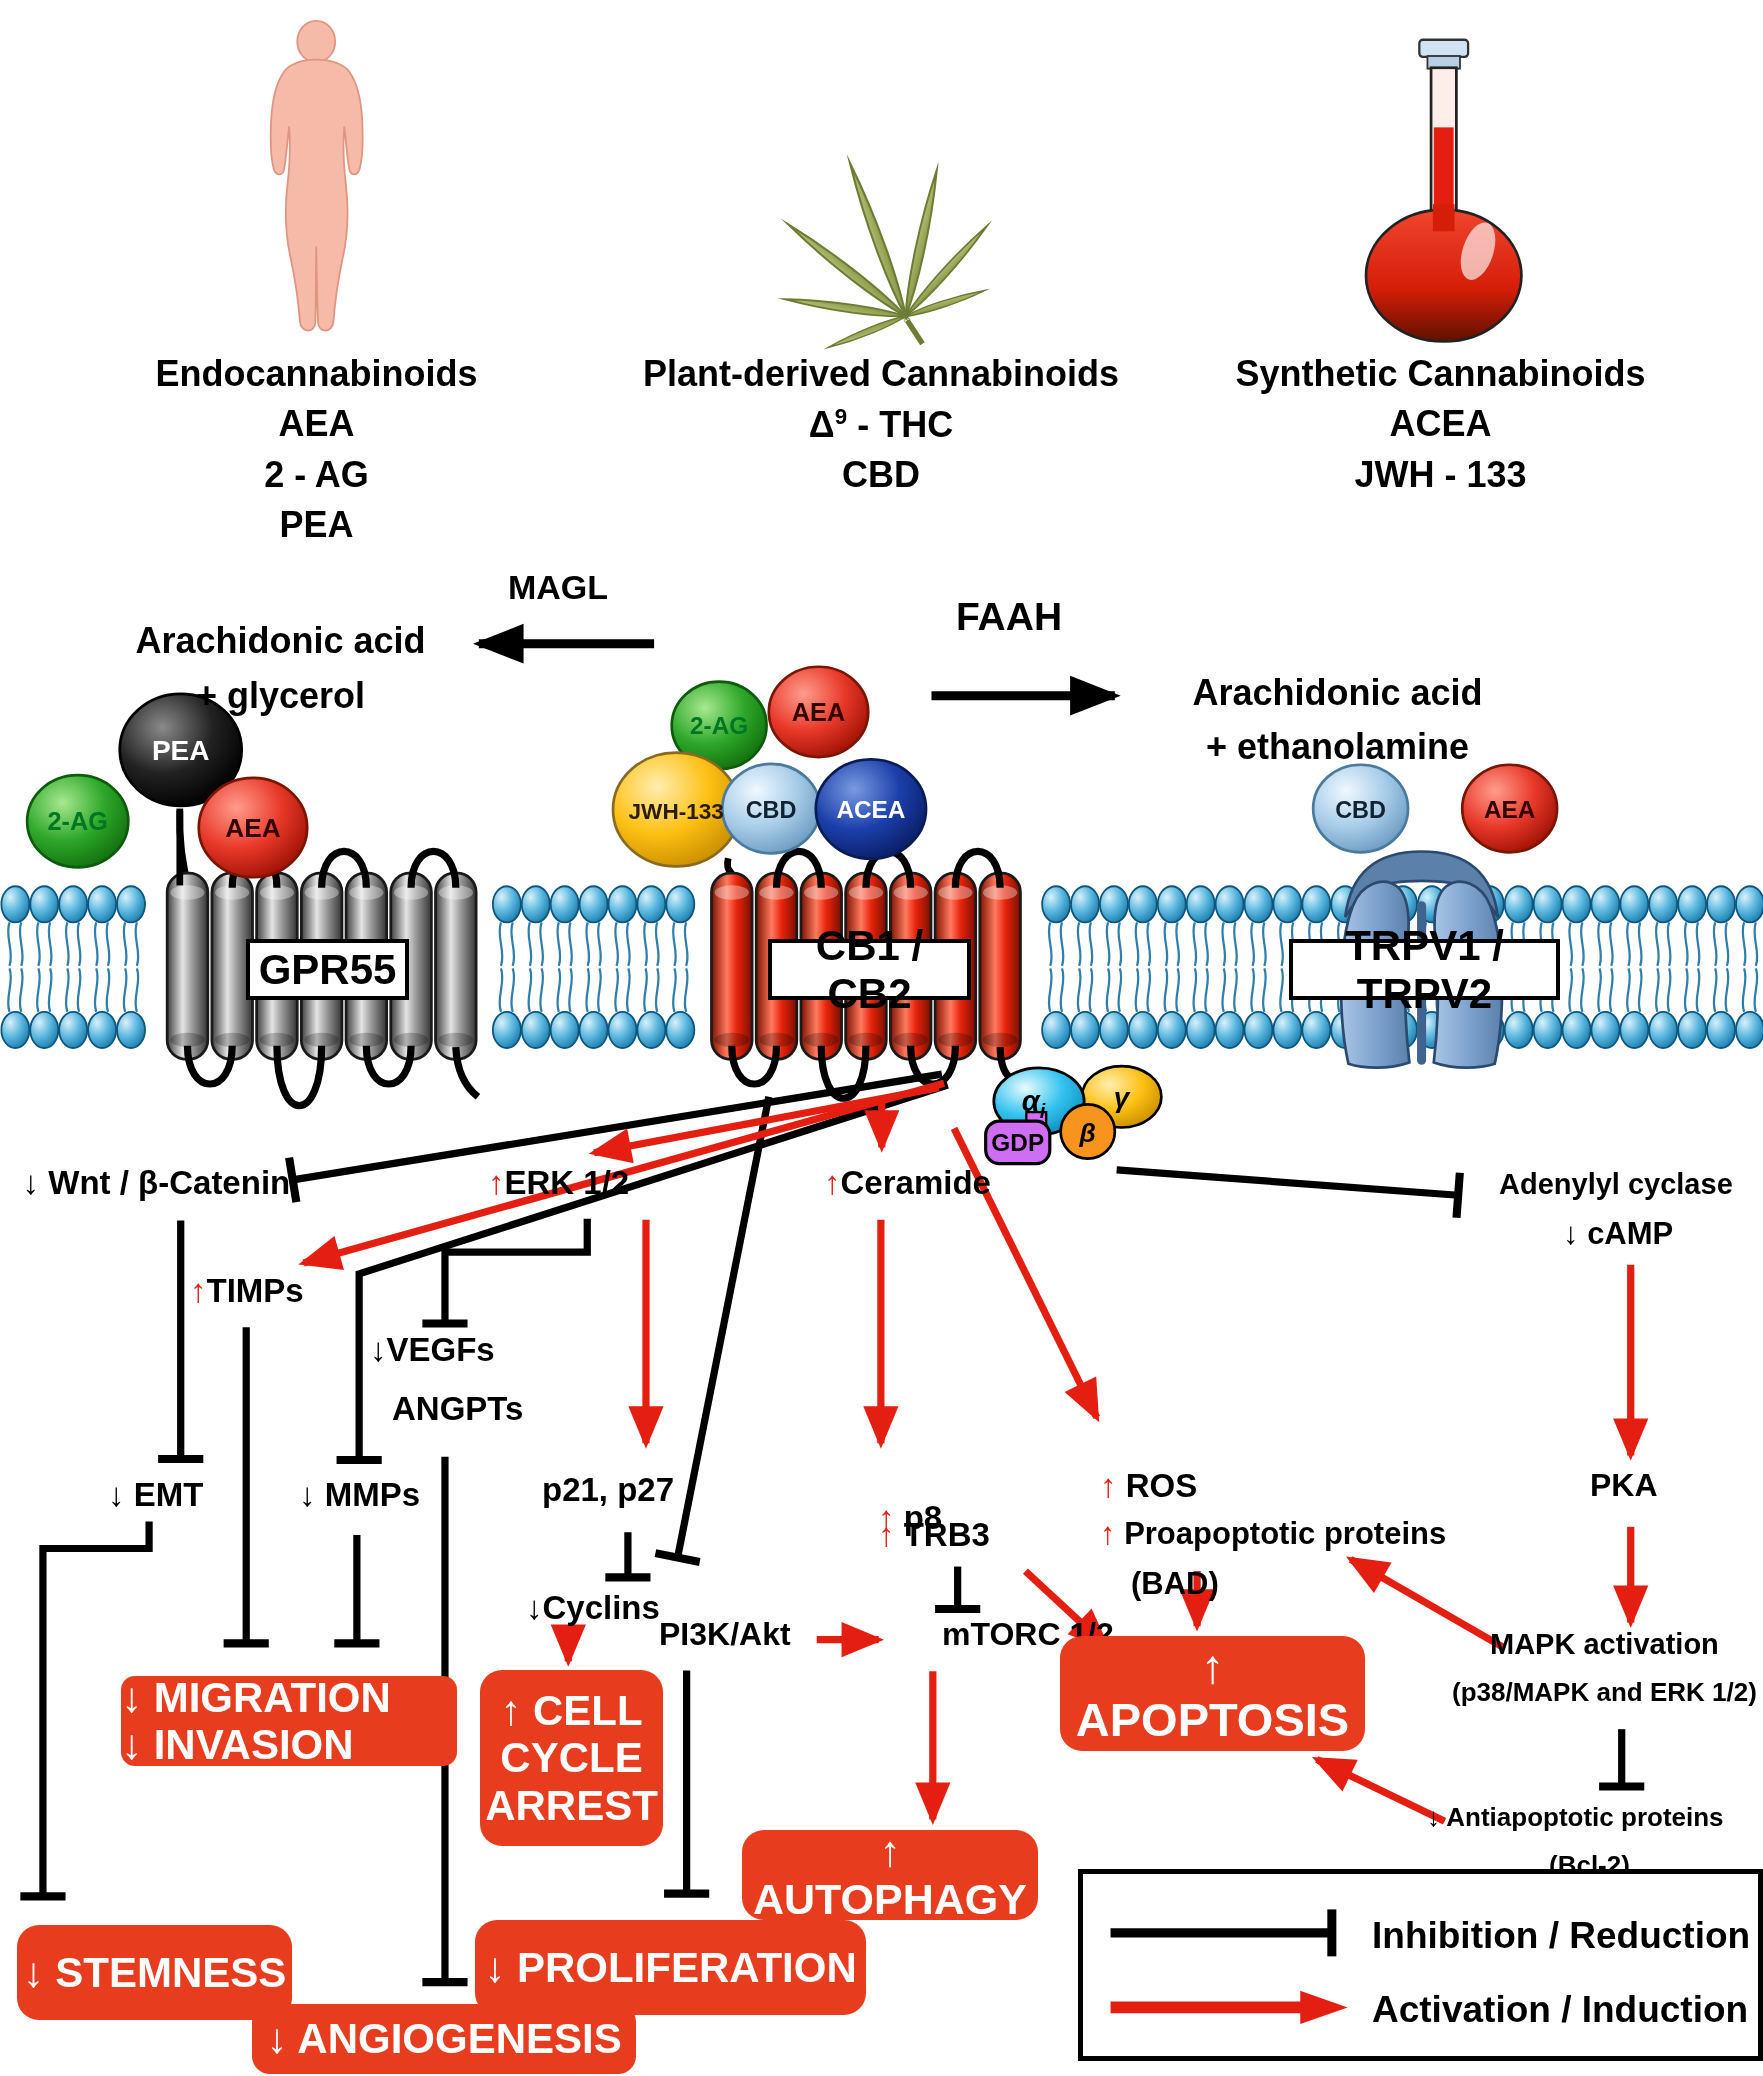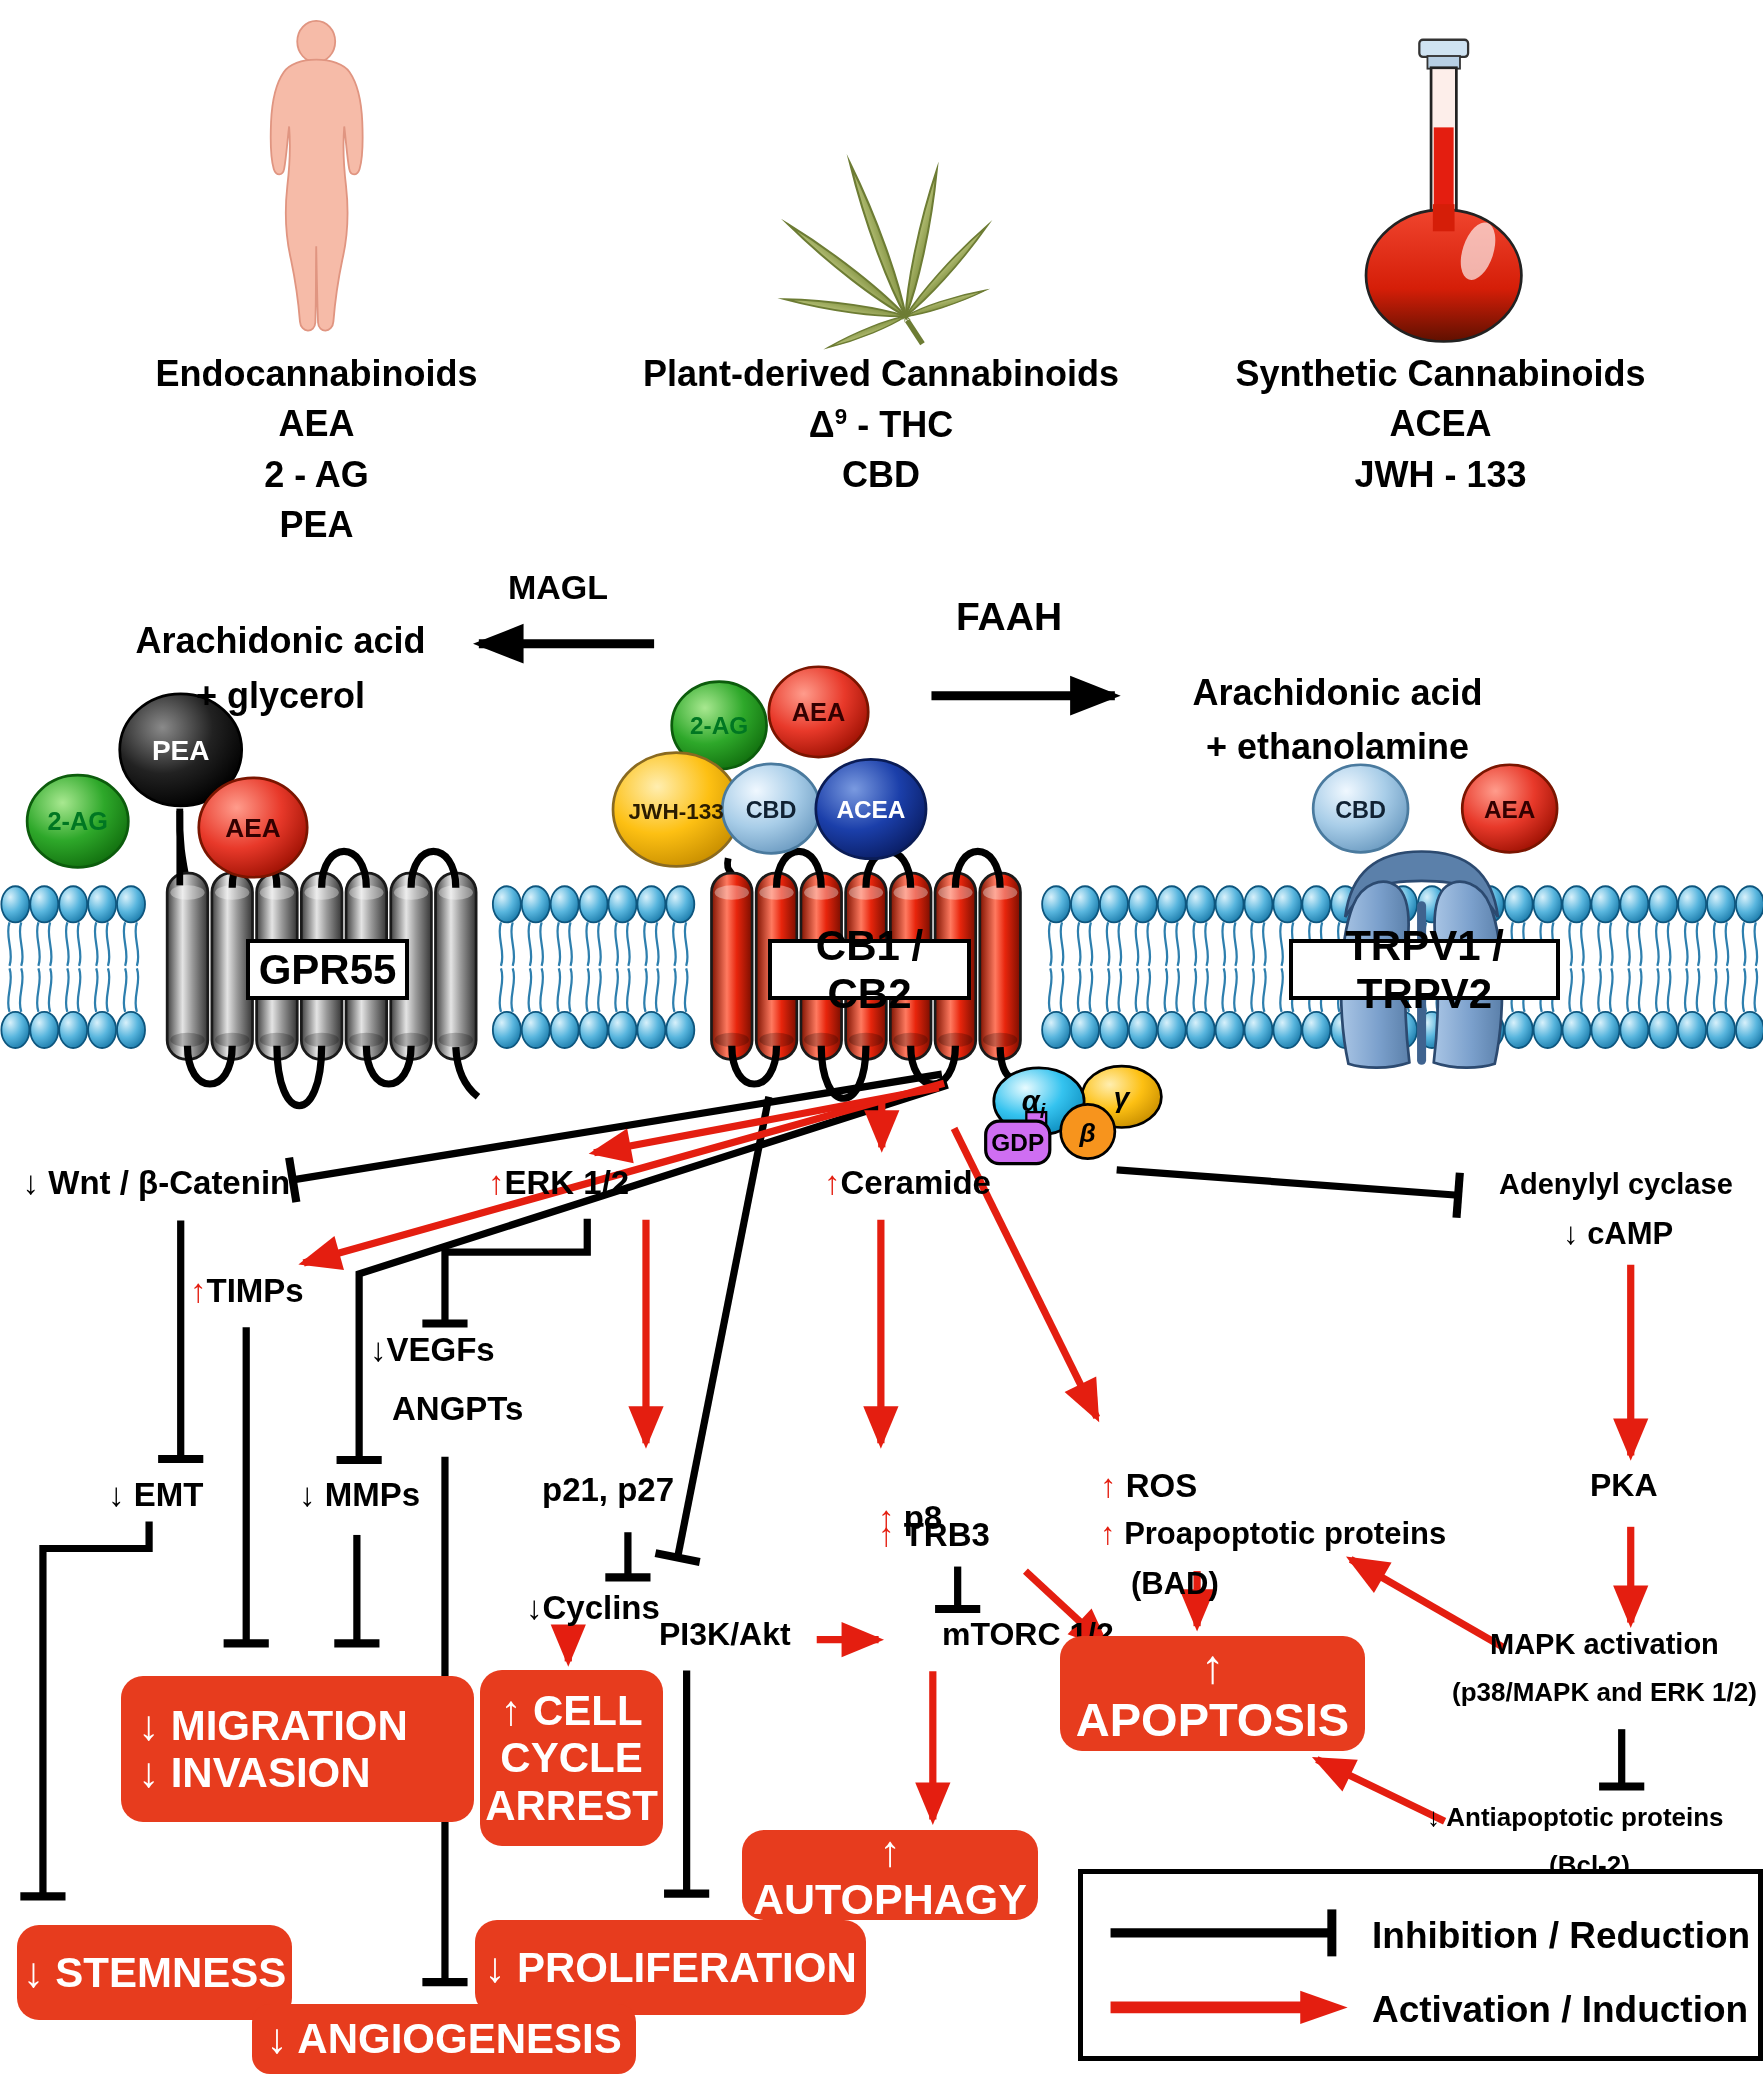--- a/index.html
+++ b/index.html
@@ -556,21 +556,21 @@
 <div class="t" style="left:1100px;top:1518px;font-size:31px;"><span class="ra">↑</span> <span>Proapoptotic  proteins</span></div>
 <div class="t" style="left:1131px;top:1568px;font-size:31px;">(BAD)</div>
 <div class="t" style="left:1590px;top:1469px;font-size:32px;">PKA</div>
 <div class="t" style="left:1490px;top:1629px;font-size:29px;">MAPK  activation</div>
 <div class="t" style="left:1452px;top:1679px;font-size:26px;">(p38/MAPK and ERK 1/2)</div>
 <div class="t" style="left:659px;top:1618px;font-size:32px;">PI3K/Akt</div>
 <div class="t" style="left:942px;top:1618px;font-size:32px;">mTORC 1/2</div>
 <div class="t" style="left:1427px;top:1804px;font-size:26px;"><span>↓</span> <span>Antiapoptotic  proteins</span></div>
 <div class="t" style="left:1549px;top:1852px;font-size:26px;">(Bcl-2)</div>
 
-<div class="rbox" style="left:121px;top:1676px;width:336px;height:146px;font-size:42px;align-items:flex-start;padding-left:17px;">
+<div class="rbox" style="left:121px;top:1676px;width:336px;height:90px;font-size:42px;align-items:flex-start;border-radius:14px;">
   <div><span>↓</span> <span>MIGRATION</span></div>
   <div><span>↓</span> <span>INVASION</span></div>
 </div>
 <div class="rbox" style="left:742px;top:1830px;width:296px;height:90px;font-size:43px;">
   <div><span>↑</span> <span>AUTOPHAGY</span></div>
 </div>
 <div class="rbox" style="left:480px;top:1670px;width:183px;height:176px;font-size:42px;">
   <div><span>↑</span> <span>CELL</span></div>
   <div>CYCLE</div>
   <div>ARREST</div>

